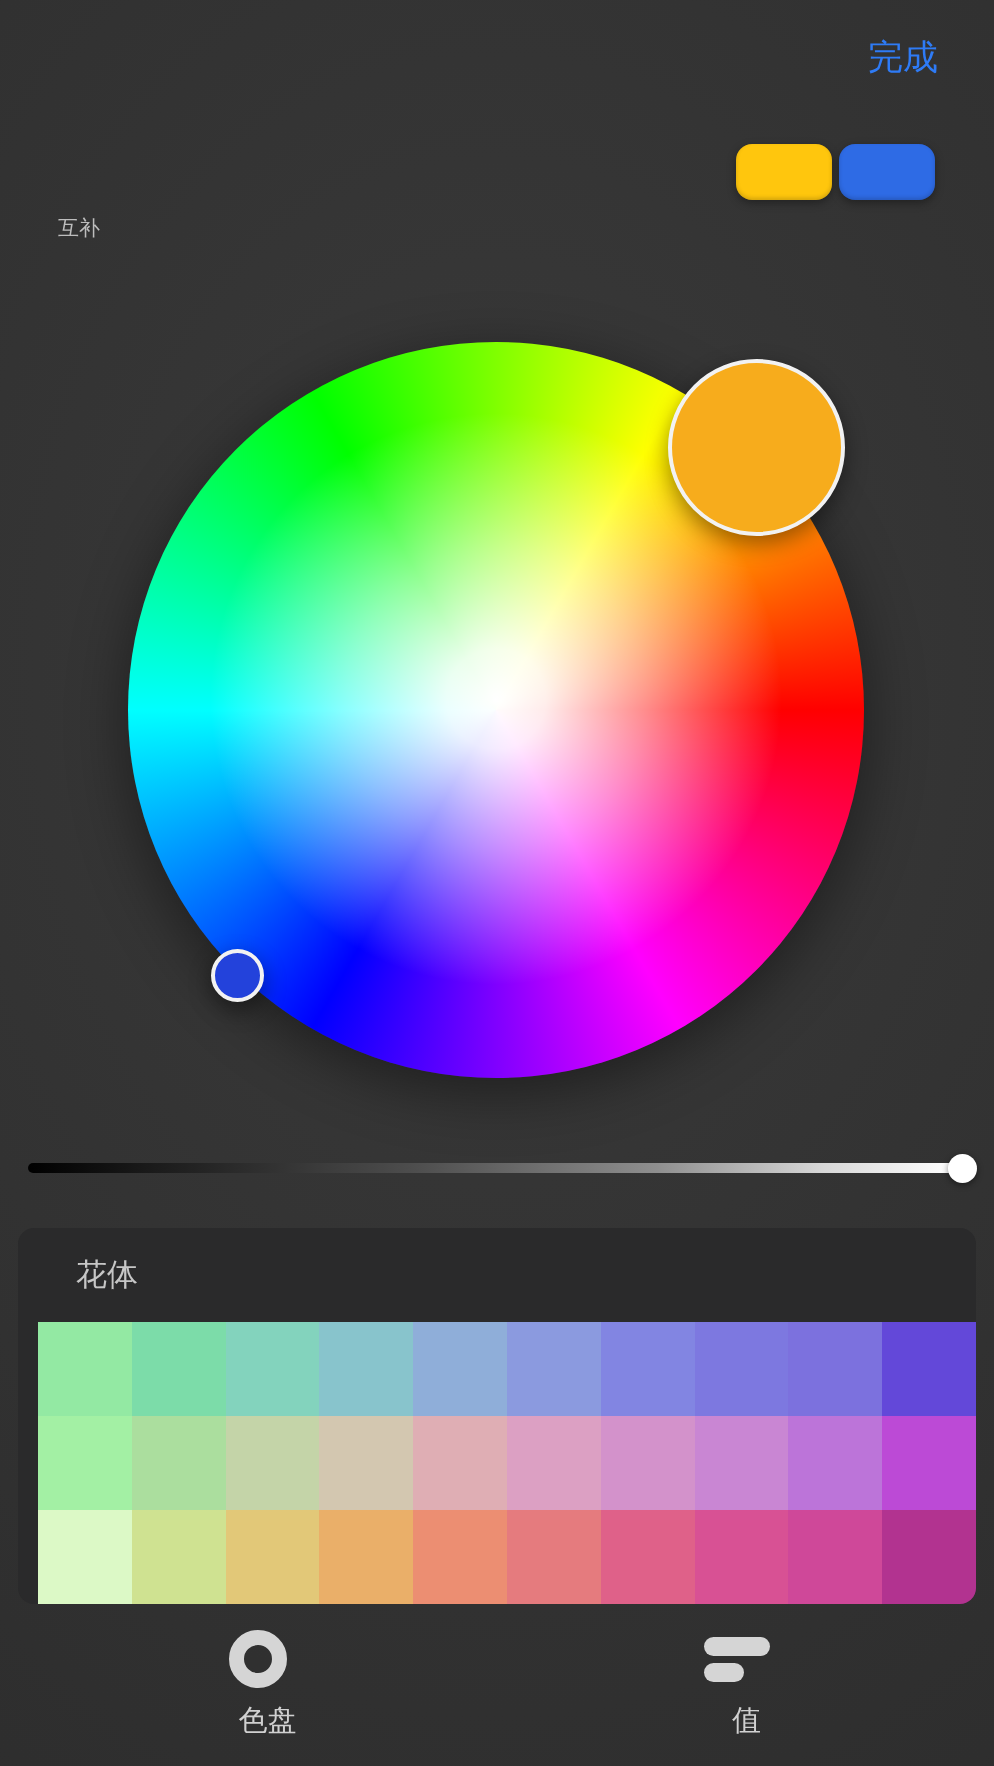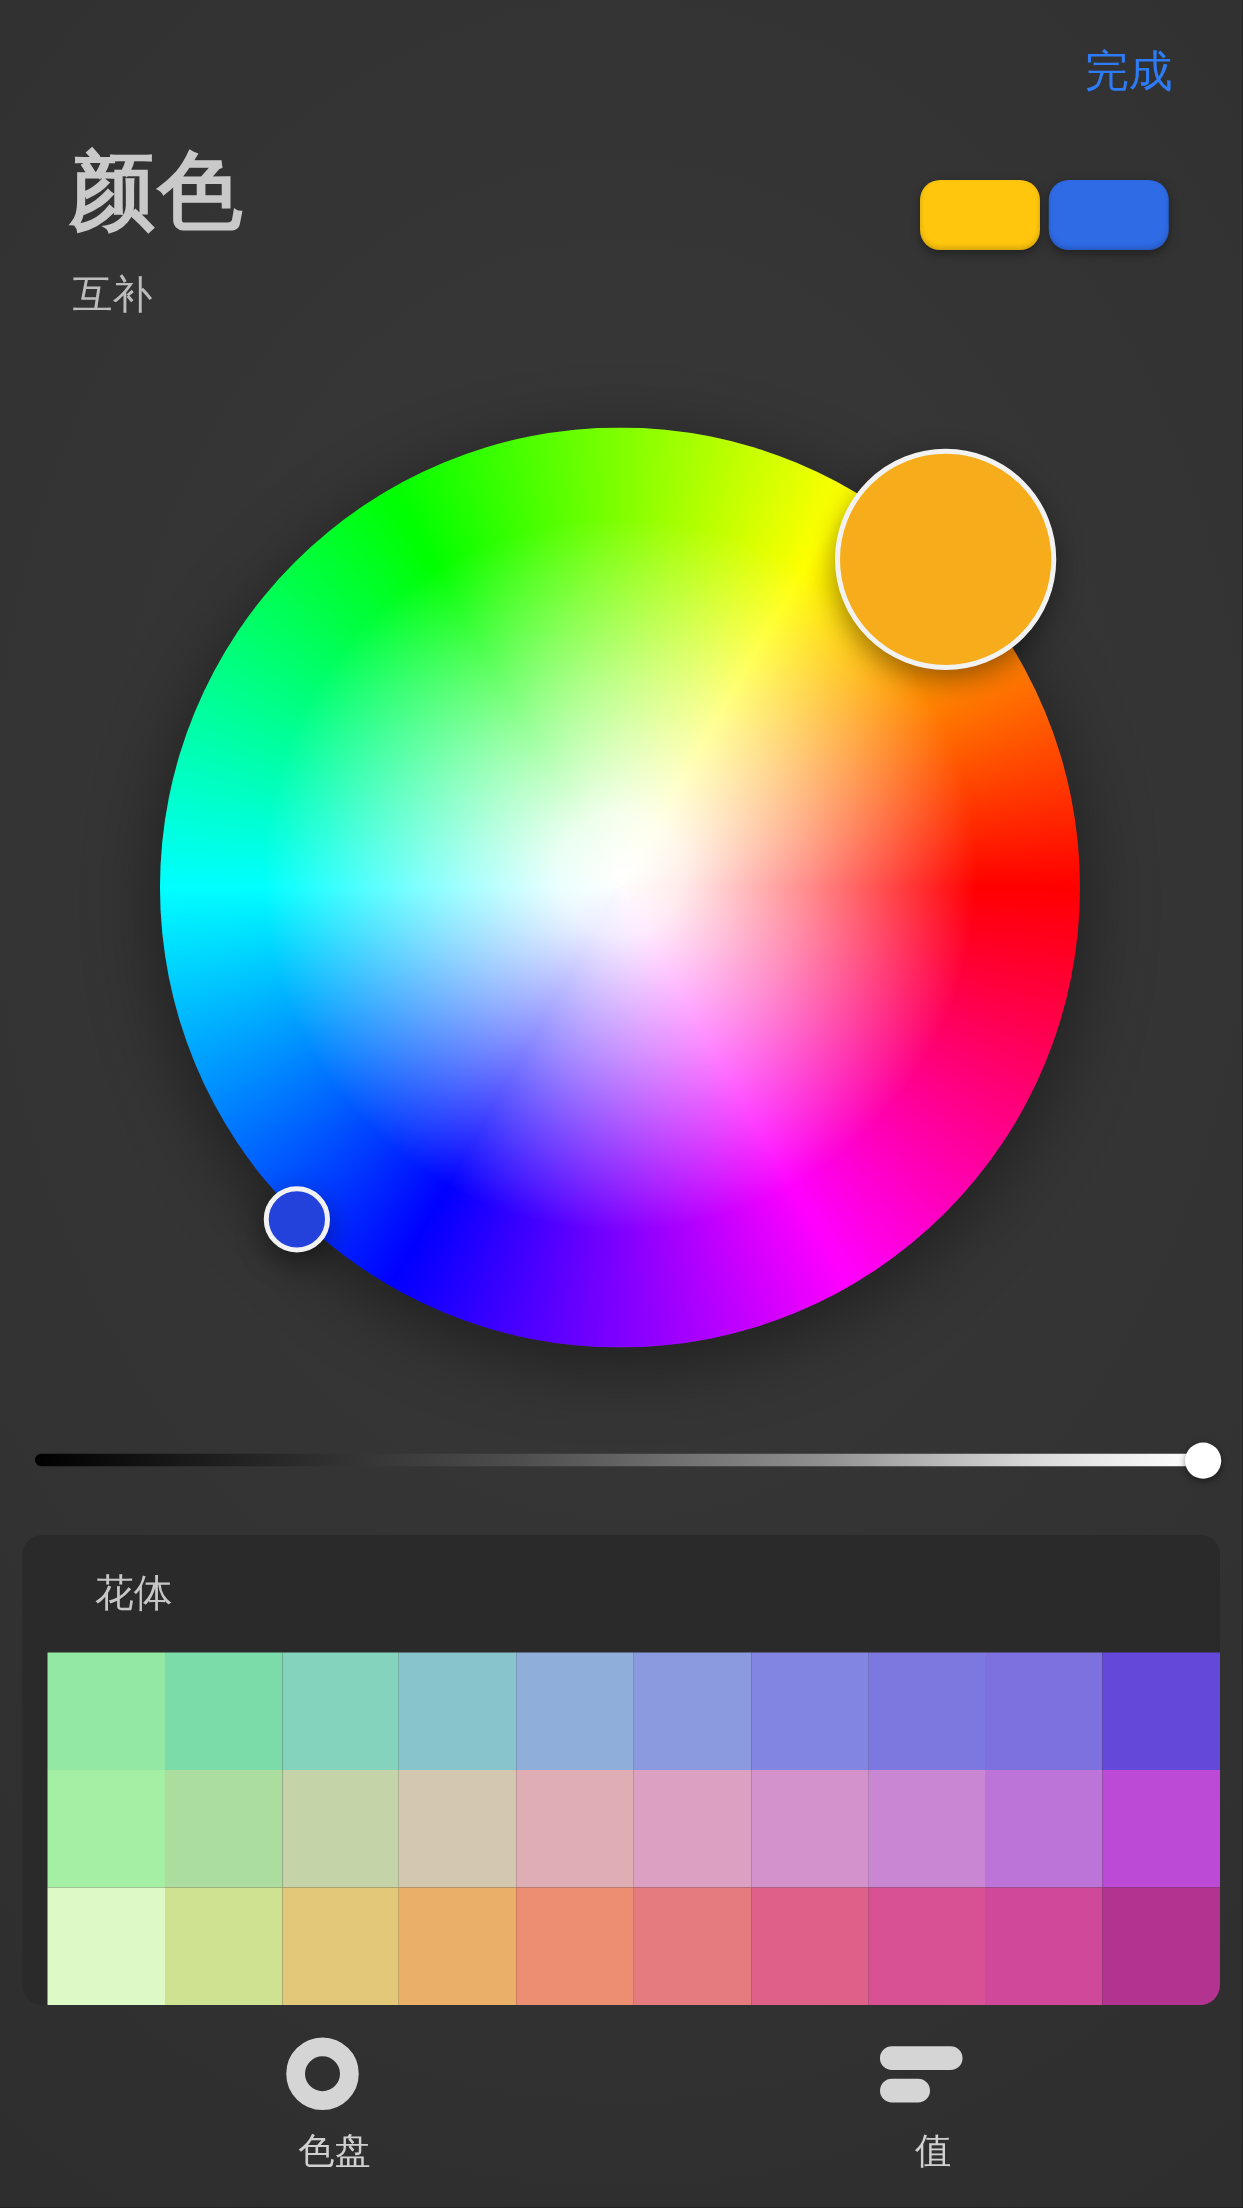--- a/index.html
+++ b/index.html
@@ -16,21 +16,21 @@
     position:absolute; top:34px; right:56px;
     background:none; border:none; font-size:35px; font-weight:500;
     color:#2e7bf6; cursor:pointer; font-family:inherit;
   }
   .page-title {
     position:absolute; left:56px; top:108px;
     font-size:68px; font-weight:700; color:#c9c9c9; letter-spacing:2px;
   }
   .page-subtitle {
     position:absolute; left:58px; top:214px;
-    font-size:32px; font-weight:400; color:#bdbdbd;
+    font-size:21px; font-weight:400; color:#bdbdbd;
   }
   .swatch-pair { position:absolute; top:144px; right:59px; display:flex; gap:7px; }
   .swatch {
     width:96px; height:56px; border-radius:16px;
     box-shadow:0 3px 8px rgba(0,0,0,0.35), inset 0 -2px 4px rgba(0,0,0,0.18);
   }
   
   .wheel {
     position:absolute; left:128px; top:342px; width:736px; height:736px;
     border-radius:50%;
@@ -92,21 +92,20 @@
   .icon-palettes { display:grid; grid-template-columns:repeat(3,22px); grid-template-rows:repeat(2,26px); gap:5px; }
   .icon-palettes span { background:#d5d5d5; border-radius:7px; }
 </style>
 </head>
 <body>
 
 <div class="screen">
 
   <button class="done-btn" style="color: rgb(46, 123, 246);">完成</button>
 
-  <div class="page-title">颜色</div>
 
   <div class="swatch-pair">
     <div class="swatch" style="background: rgb(255, 198, 13);"></div>
     <div class="swatch" style="background: rgb(46, 107, 229);"></div>
   </div>
 
   <div class="page-subtitle">互补</div>
 
   <div class="wheel"></div>
 

